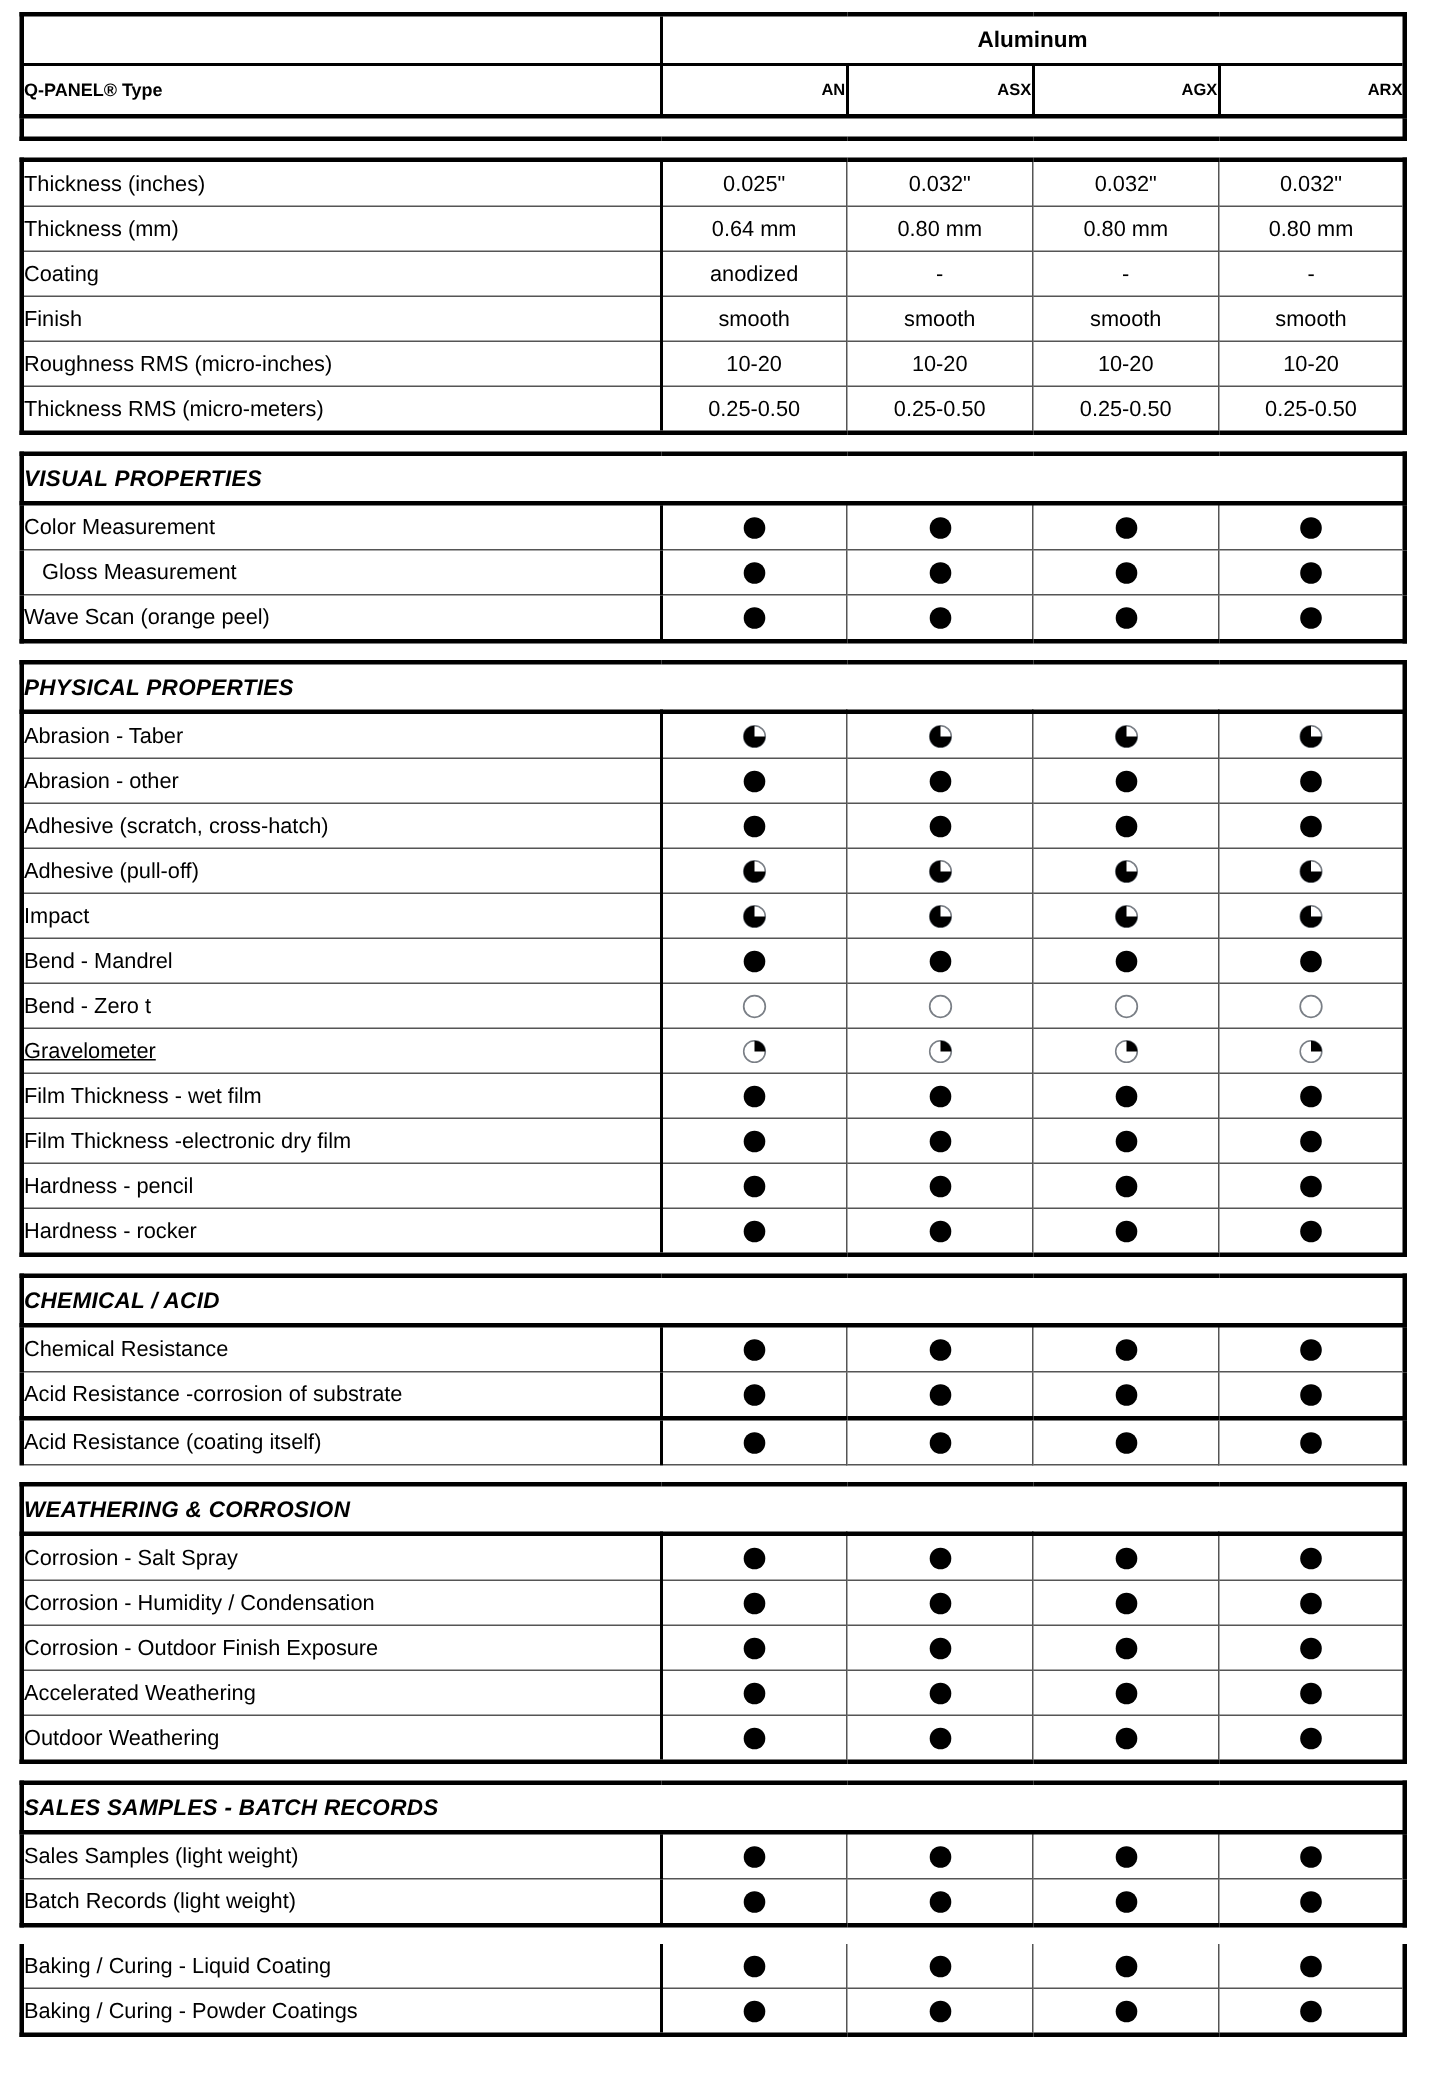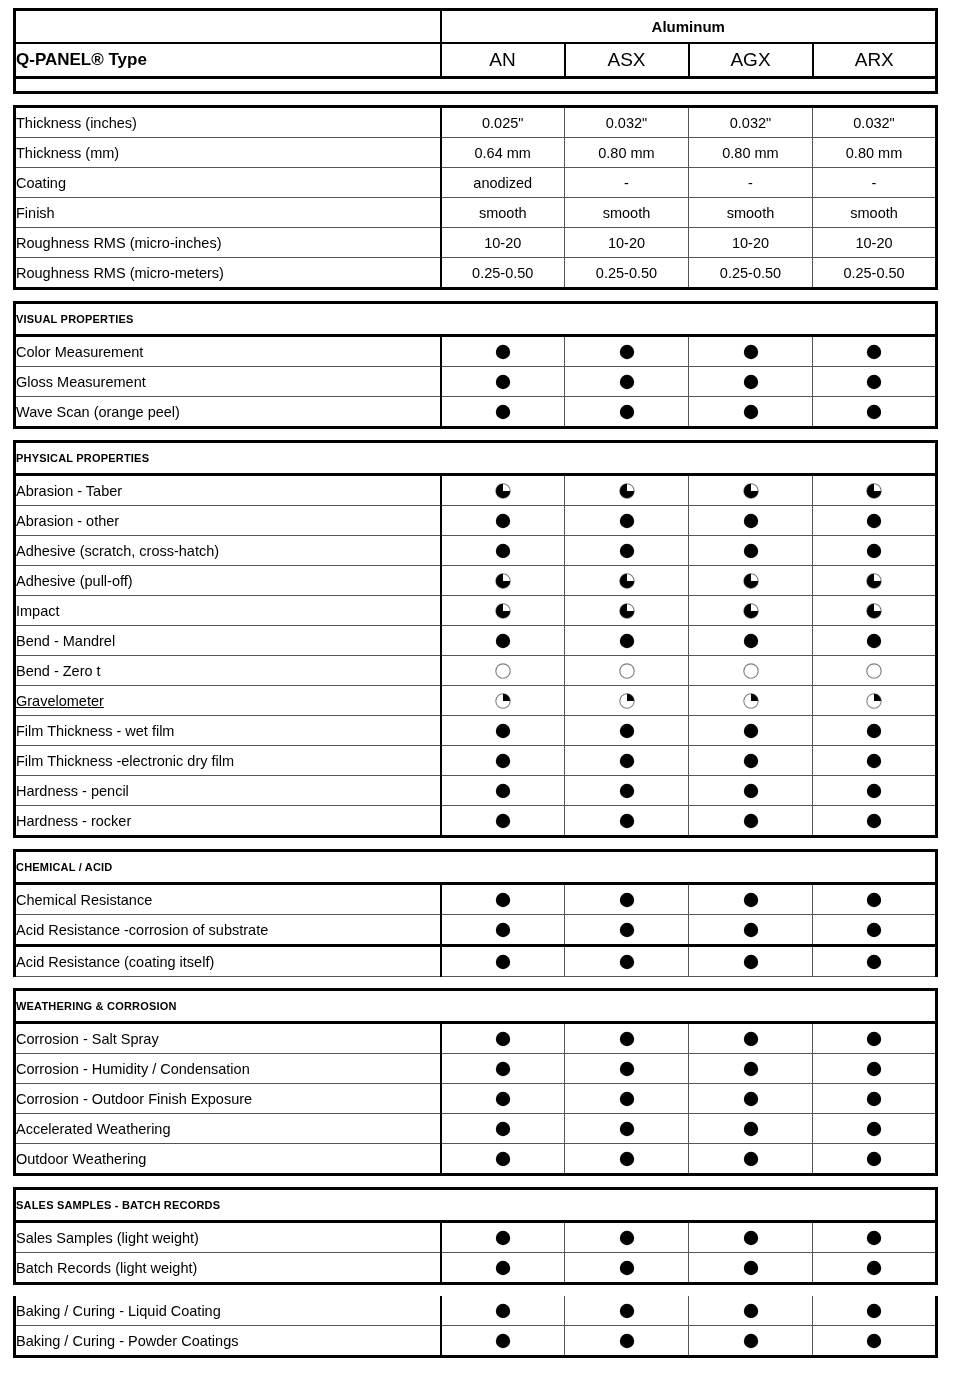--- a/index.html
+++ b/index.html
@@ -59,28 +59,28 @@
     border-right:3px solid #000;
     border-top:3px solid #000;
     border-bottom:2px solid #000;
     text-align:center;font-weight:bold;font-size:15px;height:31px;
   }
   .hd-type{
     border-left:3px solid #000;
     border-right:2px solid #000;
     border-top:2px solid #000;
     border-bottom:3px solid #000;
-    font-weight:bold;font-size:17px;height:32px;padding-left:10px;
+    font-weight:bold;font-size:12px;height:32px;padding-left:10px;
   }
   .hd-col{
     border-left:2px solid #000;
     border-right:2px solid #000;
     border-top:2px solid #000;
     border-bottom:3px solid #000;
-    text-align:center;font-weight:normal;font-size:19px;height:32px;
+    text-align:right;font-weight:bold;font-size:11px;height:32px;
   }
   .hd-col.last{border-right:3px solid #000;}
 
   
   .spacer-row td{
     border-left:3px solid #000;
     border-right:3px solid #000;
     border-top:0;
     border-bottom:3px solid #000;
     height:12px;
@@ -90,23 +90,24 @@
     height:11px;
   }
   
   .sec-head td{
     border-left:3px solid #000;
     border-right:3px solid #000;
     border-top:3px solid #000;
     border-bottom:3px solid #000;
     height:30px;
     font-weight:bold;
-    font-size:11px;
+    font-size:15px;
     padding-left:10px;
     letter-spacing:.2px;
+    font-style:italic;
   }
 
   
   .mk{display:inline-block;width:18px;height:18px;vertical-align:middle;}
   .mk svg{display:block;}
 </style>
 </head>
 <body>
 
 <div class="page">
@@ -166,21 +167,21 @@
           <td class="val last" style="">smooth</td>
         </tr>
         <tr>
           <td class="lbl" style="">Roughness RMS    (micro-inches)</td>
           <td class="val first" style="">10-20</td>
           <td class="val" style="">10-20</td>
           <td class="val" style="">10-20</td>
           <td class="val last" style="">10-20</td>
         </tr>
         <tr>
-          <td class="lbl" style="border-bottom:3px solid #000;">Roughness RMS   (micro-meters)</td>
+          <td class="lbl" style="border-bottom:3px solid #000;">Thickness RMS   (micro-meters)</td>
           <td class="val first" style="border-bottom:3px solid #000;">0.25-0.50</td>
           <td class="val" style="border-bottom:3px solid #000;">0.25-0.50</td>
           <td class="val" style="border-bottom:3px solid #000;">0.25-0.50</td>
           <td class="val last" style="border-bottom:3px solid #000;">0.25-0.50</td>
         </tr>
         <tr class="gap-row">
           <td colspan="5"></td>
         </tr>
         <tr class="sec-head">
      <td colspan="5">VISUAL PROPERTIES</td>
@@ -198,21 +199,21 @@
           <td class="val" style="border-top:0;">
         <span class="mk"><svg viewBox="0 0 18 18" width="18" height="18">
                 <circle cx="9" cy="9" r="7.2" fill="#000"></circle>
               </svg></span></td>
           <td class="val last" style="border-top:0;">
         <span class="mk"><svg viewBox="0 0 18 18" width="18" height="18">
                 <circle cx="9" cy="9" r="7.2" fill="#000"></circle>
               </svg></span></td>
         </tr>
         <tr>
-          <td class="lbl" style="border-top:0;">Gloss Measurement</td>
+          <td class="lbl" style="border-top:0;padding-left:12px;">Gloss Measurement</td>
           <td class="val first" style="border-top:0;">
         <span class="mk"><svg viewBox="0 0 18 18" width="18" height="18">
                 <circle cx="9" cy="9" r="7.2" fill="#000"></circle>
               </svg></span></td>
           <td class="val" style="border-top:0;">
         <span class="mk"><svg viewBox="0 0 18 18" width="18" height="18">
                 <circle cx="9" cy="9" r="7.2" fill="#000"></circle>
               </svg></span></td>
           <td class="val" style="border-top:0;">
         <span class="mk"><svg viewBox="0 0 18 18" width="18" height="18">

